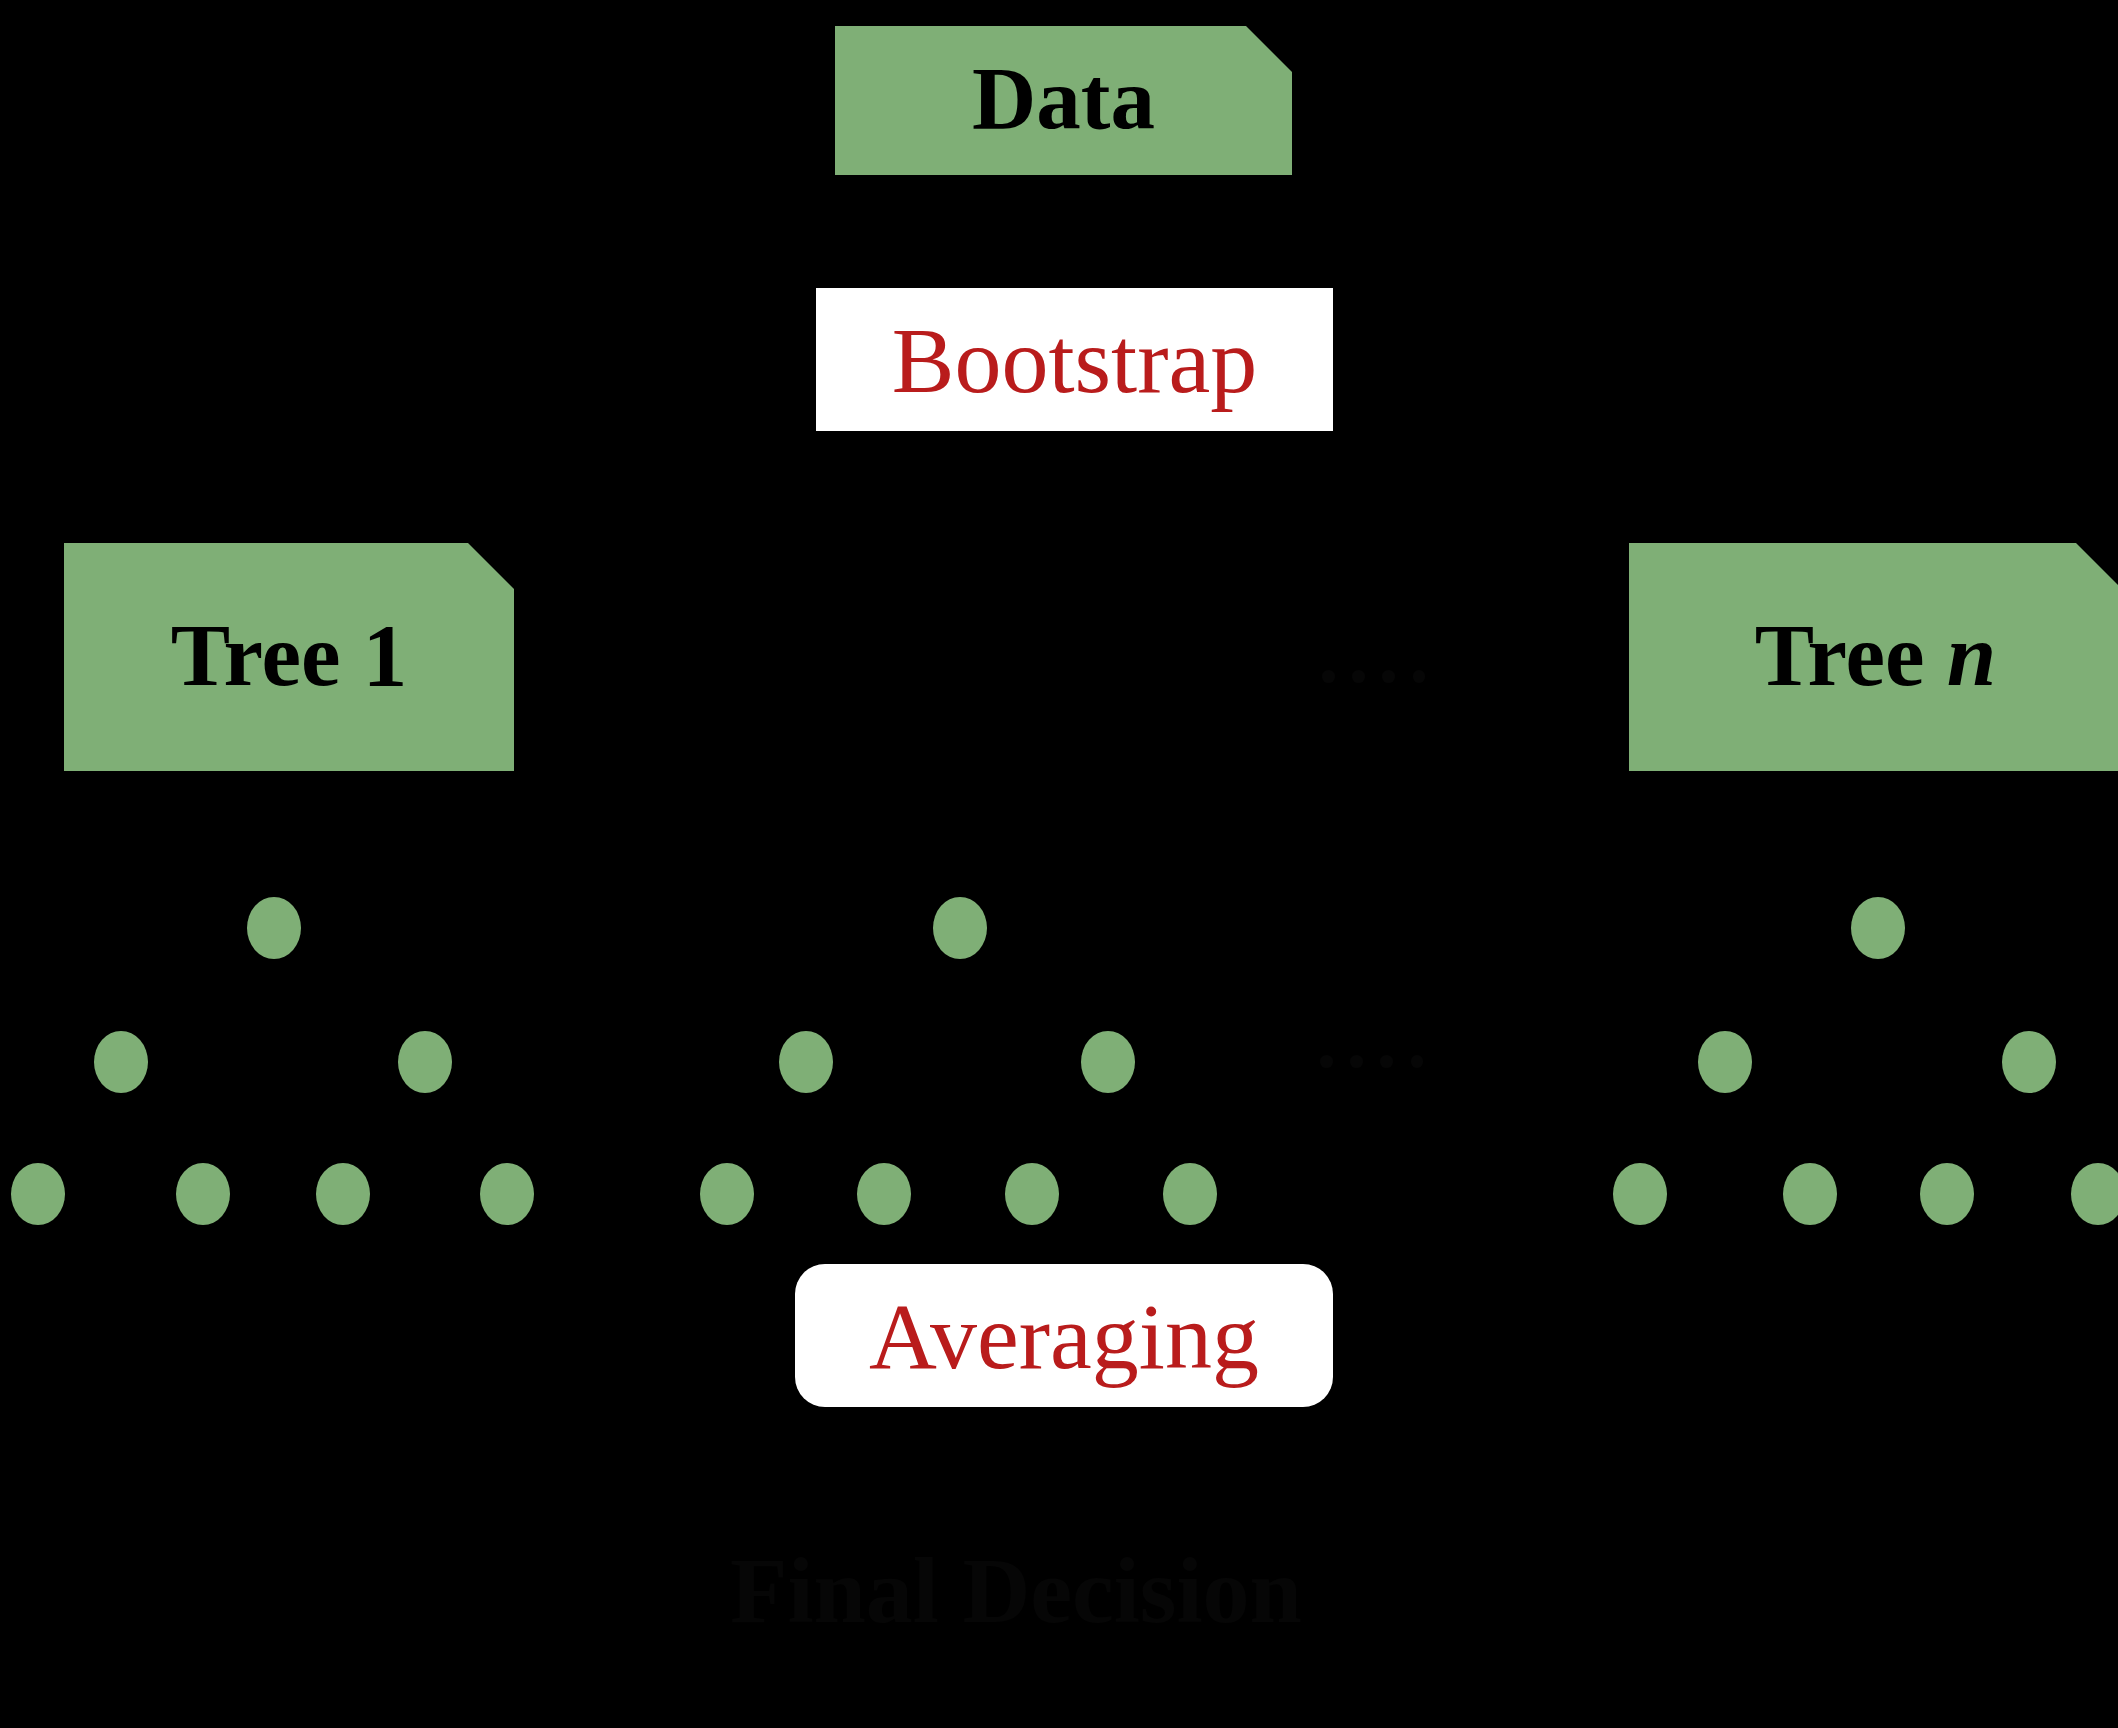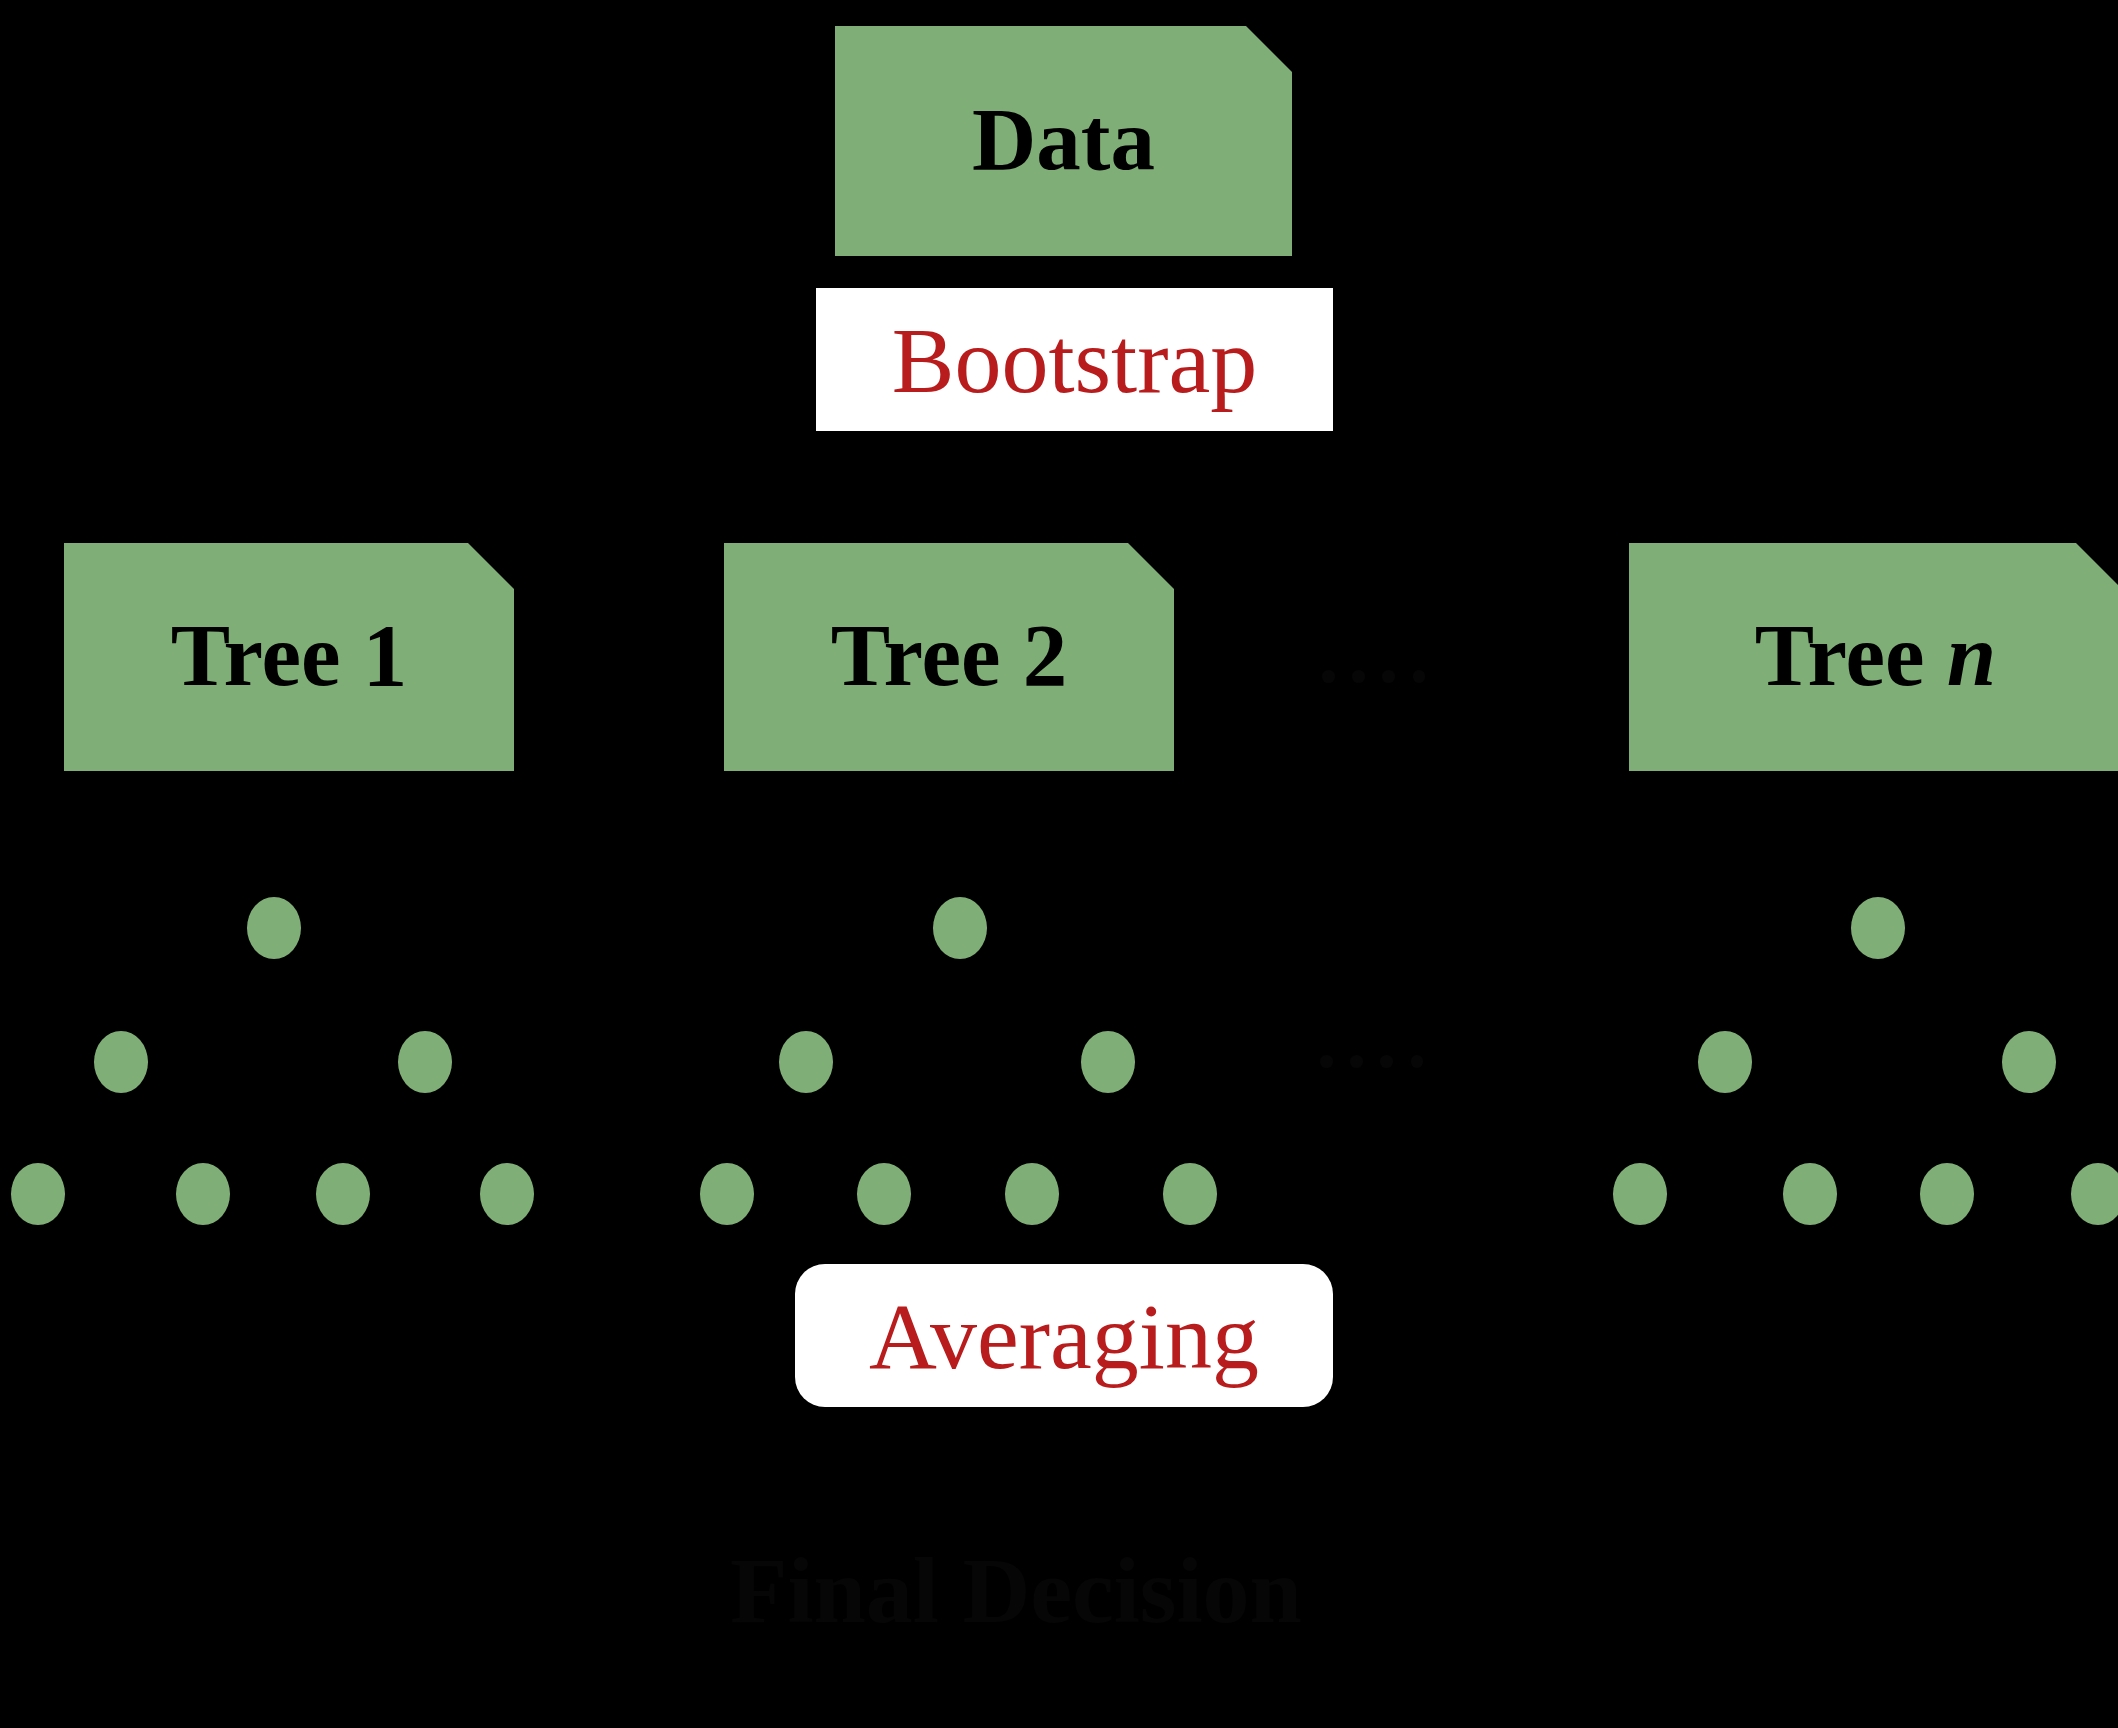--- a/index.html
+++ b/index.html
@@ -77,42 +77,36 @@
     font-weight: 700;
     white-space: nowrap;
     line-height: 1;
   }
 </style>
 </head>
 <body>
 
 <div id="canvas">
 
-  <div class="doc-box" style="left:835px; top:26px; width:457px; height:230px; font-size:89px;
+  <div class="doc-box" style="left:835px; top:26px; width:457px; height:149px; font-size:89px;
               clip-path: polygon(0 0, calc(100% - 46px) 0, 100% 46px, 100% 100%, 0 100%);">
     <span class="label">Data</span>
   </div>
 
   <div class="chip" style="left:816px; top:288px; width:517px; height:143px; font-size:94px;">
     <span>Bootstrap</span>
   </div>
 
   <div class="doc-box" style="left:49px; top:543px; width:450px; height:228px; font-size:89px;
               clip-path: polygon(0 0, calc(100% - 46px) 0, 100% 46px, 100% 100%, 0 100%); margin-left: 15px;">
     <span class="label">
       <span>Tree</span>&nbsp;<span>1</span>
     </span>
   </div>
 
-  <div class="doc-box" style="left:724px; top:543px; width:450px; height:228px; font-size:89px;
-              clip-path: polygon(0 0, calc(100% - 46px) 0, 100% 46px, 100% 100%, 0 100%);">
-    <span class="label">
-      <span>Tree</span>&nbsp;<span>2</span>
-    </span>
-  </div>
 
   <div class="doc-box" style="left:1629px; top:543px; width:493px; height:228px; font-size:89px;
               clip-path: polygon(0 0, calc(100% - 46px) 0, 100% 46px, 100% 100%, 0 100%);">
     <span class="label">
       <span>Tree</span>&nbsp;<span class="ital">n</span>
     </span>
   </div>
 
   <div class="ellipsis" style="left:1322px; top:670px;">
     <span class="dot"></span>

